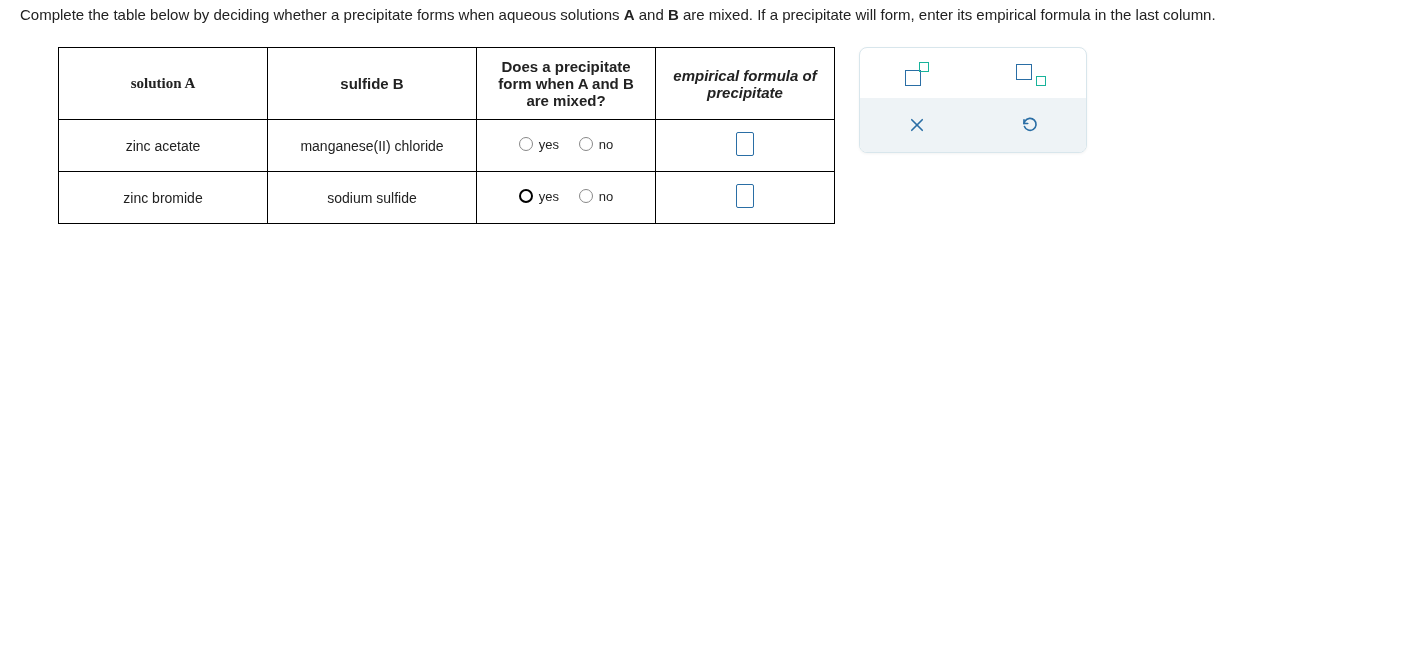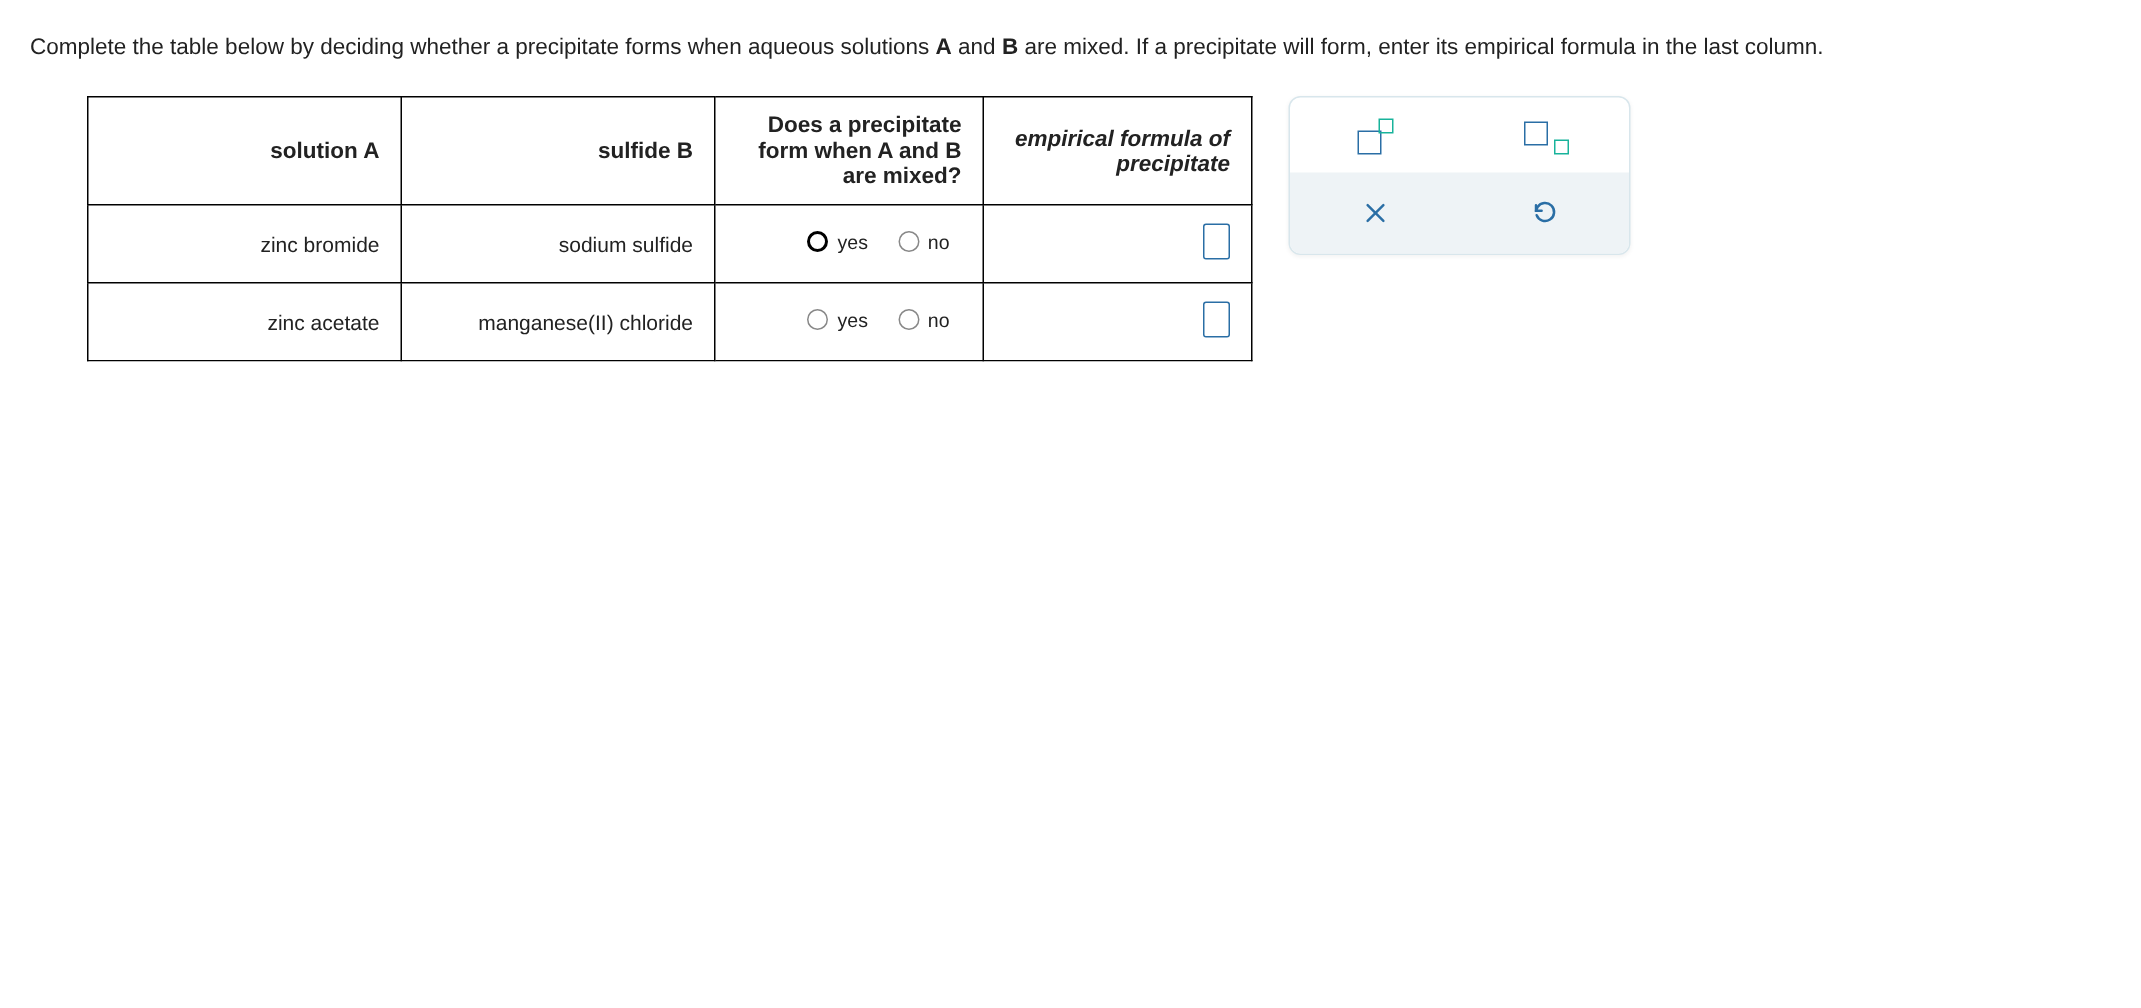--- a/index.html
+++ b/index.html
@@ -7,45 +7,44 @@
     padding: 0;
     font-family: Verdana, Arial, sans-serif;
     font-size: 15px;
     color: #222;
     background: #fff;
     width: 1427px;
   }
   .instructions {
     padding: 4px 20px 8px 20px;
     line-height: 1.4;
-    margin-top: 17px;
   }
   .content-row {
     display: flex;
     align-items: flex-start;
     padding: 14px 0 0 58px;
   }
   table.main {
     border-collapse: collapse;
   }
   table.main th, table.main td {
     border: 1.5px solid #000;
-    text-align: right;
+    text-align: center;
     vertical-align: middle;
     font-weight: normal;
   }
   table.main th {
     font-weight: bold;
     padding: 10px 14px;
   }
   table.main td {
     padding: 12px 14px;
     font-size: 14px;
   }
-  .colA { width: 180px; }
+  .colA { width: 180px; font-family: Liberation Serif, serif; }
   .colB { width: 180px; }
   .colC { width: 150px; }
   .colD { width: 150px; font-style: italic; }
 
   .radio-wrap {
     display: inline-flex;
     align-items: center;
     gap: 6px;
     margin: 0 8px;
     font-size: 13px;
@@ -139,40 +138,40 @@
     <thead>
       <tr>
         <th class="colA">solution A</th>
         <th class="colB">sulfide B</th>
         <th class="colC">Does a precipitate form when A and B are mixed?</th>
         <th class="colD">empirical formula of precipitate</th>
       </tr>
     </thead>
     <tbody>
       <tr>
-        <td>zinc bromide</td>
-        <td>sodium sulfide</td>
+        <td>zinc acetate</td>
+        <td>manganese(II) chloride</td>
         <td>
           <span class="radio-wrap">
-              <span class="radio hover"></span>
+              <span class="radio"></span>
               <span>yes</span>
             </span>
           <span class="radio-wrap">
               <span class="radio"></span>
               <span>no</span>
             </span>
         </td>
         <td><span class="formula-box"></span></td>
       </tr>
       <tr>
-        <td>zinc acetate</td>
-        <td>manganese(II) chloride</td>
+        <td>zinc bromide</td>
+        <td>sodium sulfide</td>
         <td>
           <span class="radio-wrap">
-              <span class="radio"></span>
+              <span class="radio hover"></span>
               <span>yes</span>
             </span>
           <span class="radio-wrap">
               <span class="radio"></span>
               <span>no</span>
             </span>
         </td>
         <td><span class="formula-box"></span></td>
       </tr>
     </tbody>

